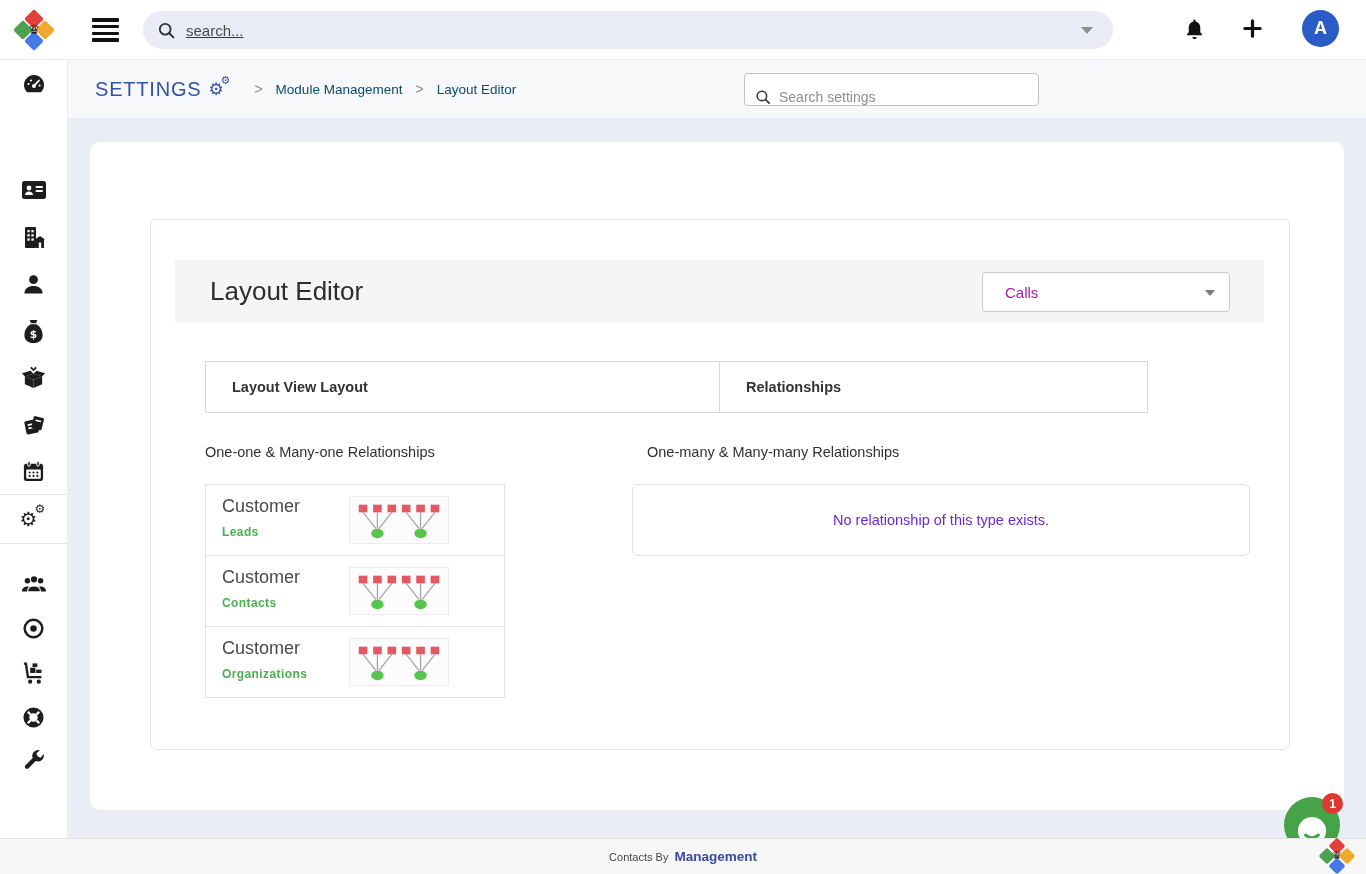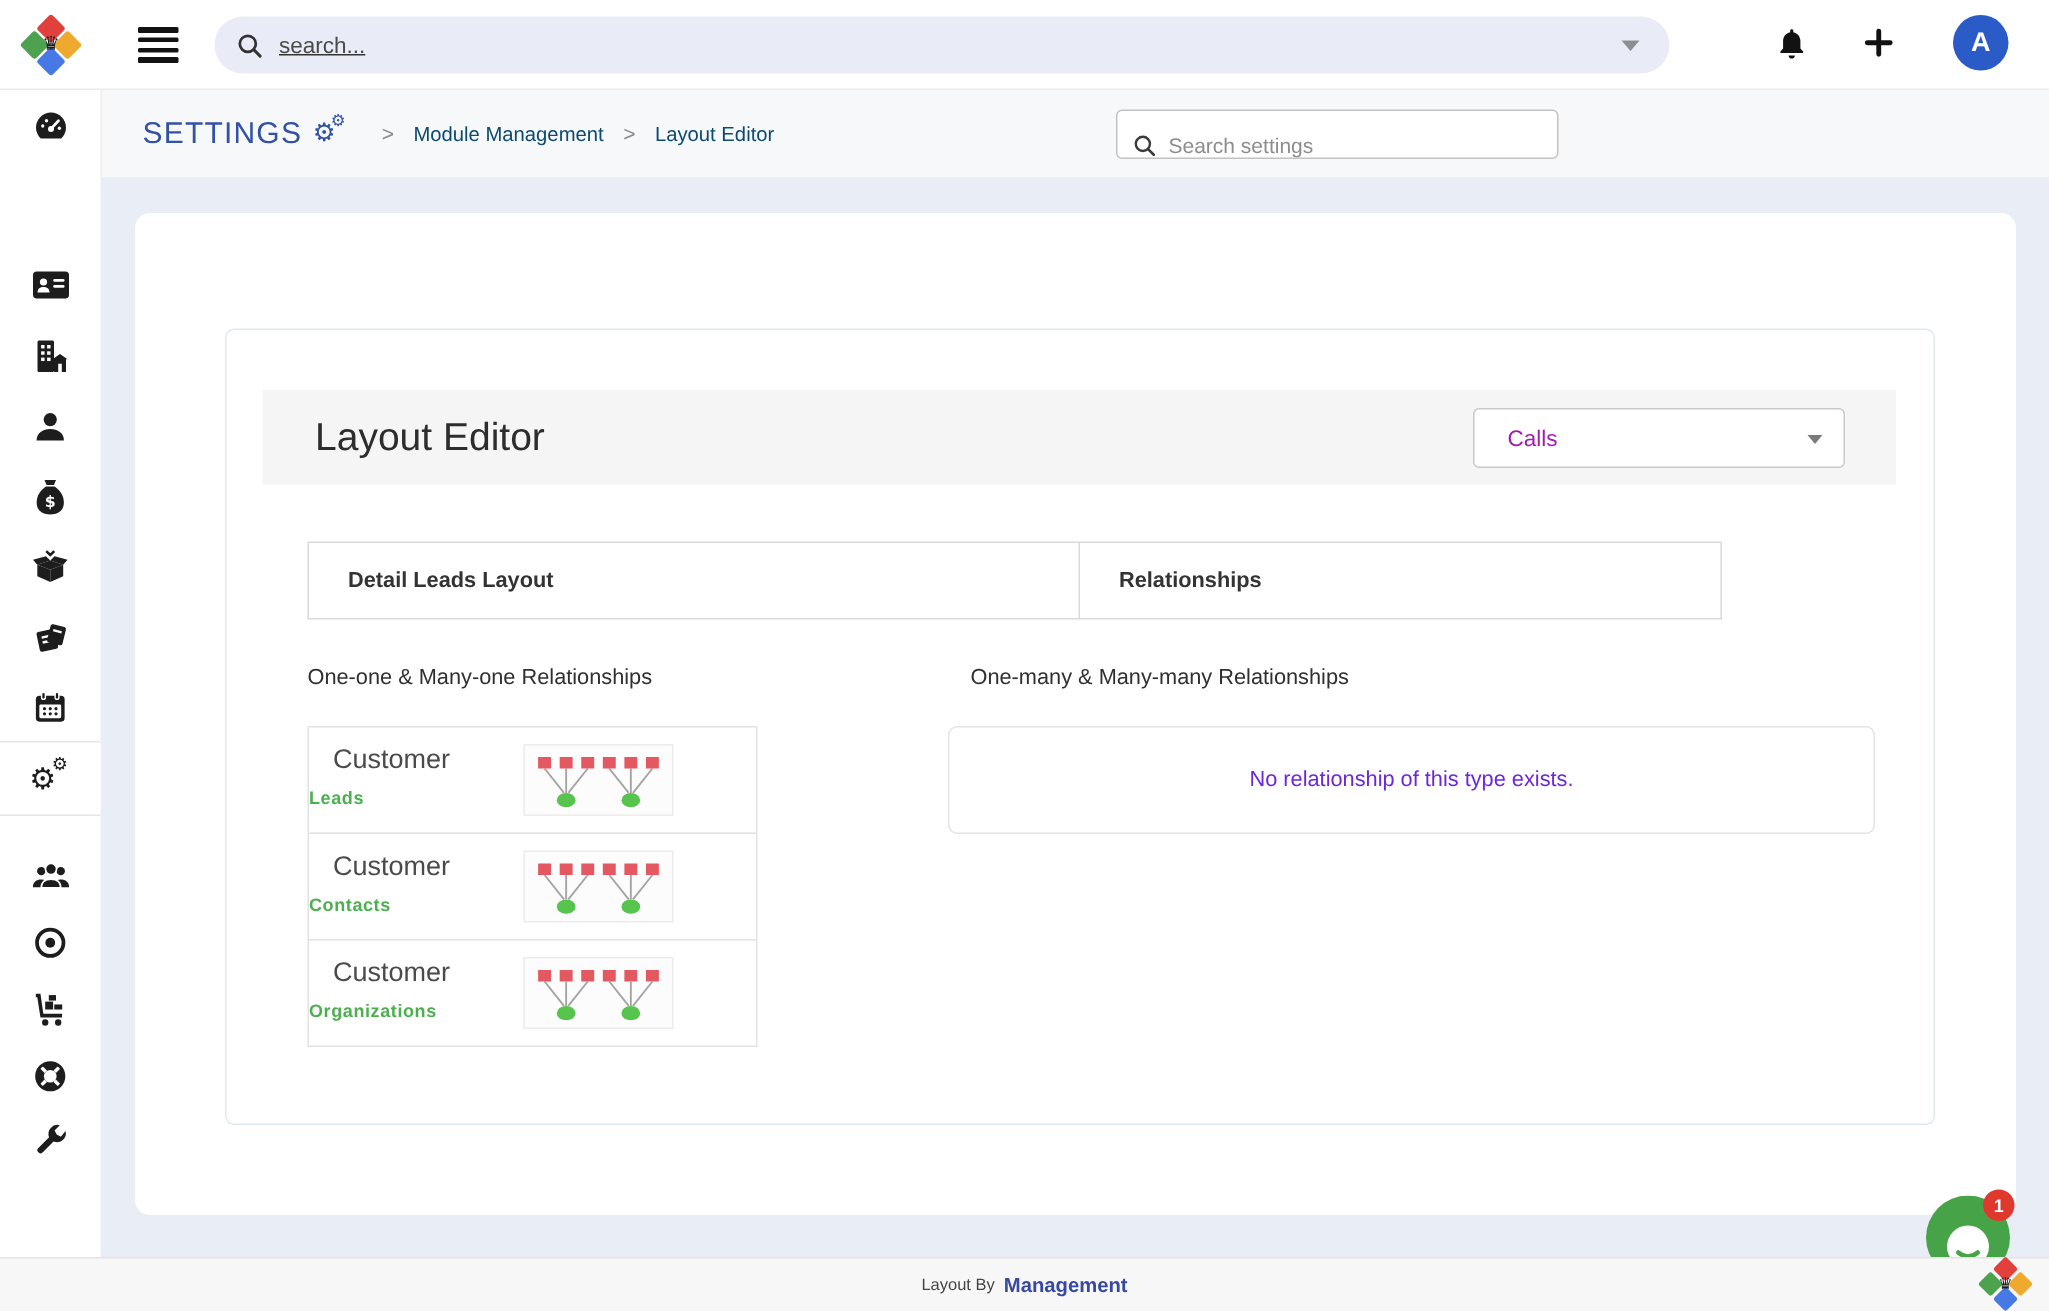--- a/index.html
+++ b/index.html
@@ -71,21 +71,21 @@
   .tab.t2 { flex:1; }
 
   .section-title { position:absolute; top:444px; font-size:14.5px; color:#303030; z-index:3; }
   .st-left { left:205px; }
   .st-right { left:647px; }
 
   .rel-cards { position:absolute; left:205px; top:484px; width:300px; z-index:3; }
   .rel-card { position:relative; height:72px; background:#fff; border:1px solid #e2e2e2; margin-top:-1px; cursor:pointer; }
   .rel-card:first-child { margin-top:0; }
   .rel-module { position:absolute; left:16px; top:11px; font-size:18px; color:#4a4a4a; }
-  .rel-related { position:absolute; left:0; top:40px; font-size:12px; font-weight:bold; color:#4caf50; letter-spacing:0.4px; }
+  .rel-related { position:absolute; left:16px; top:40px; font-size:12px; font-weight:bold; color:#4caf50; letter-spacing:0.4px; }
   .rel-diagram { position:absolute; left:143px; top:11px; width:100px; height:48px; background:#fcfcfc; border:1px solid #ececec; }
 
   .empty-box { position:absolute; left:632px; top:484px; width:618px; height:72px; background:#fff; border:1px solid #e3e3e3; border-radius:6px; display:flex; align-items:center; justify-content:center; z-index:3; }
   .empty-box span { font-size:14.5px; color:#6d28d9; }
 
   
   .footer { position:absolute; left:0; bottom:0; width:1366px; height:36px; background:#f7f7f7; border-top:1px solid #e3e3e3; display:flex; align-items:center; justify-content:center; z-index:4; }
   .powered { font-size:11px; color:#454545; }
   .brand { font-size:13.5px; font-weight:bold; color:#3849a2; margin-left:6px; cursor:pointer; }
   .footer-logo { position:absolute; right:12px; bottom:1px; width:34px; height:34px; z-index:5; }
@@ -322,21 +322,21 @@
 
   <div class="card-head">
     <div class="page-title">Layout Editor</div>
     <div class="module-select">
       <span class="val">Calls</span>
       <span class="select-caret"></span>
     </div>
   </div>
 
   <div class="tabs">
-    <div class="tab t1">Detail Leads Layout</div>
+    <div class="tab t1">Layout View Layout</div>
     <div class="tab t2">Relationships</div>
   </div>
 
   <div class="section-title st-left">One-one &amp; Many-one Relationships</div>
   <div class="section-title st-right">One-many &amp; Many-many Relationships</div>
 
   <div class="rel-cards">
 
     <div class="rel-card">
       <div class="rel-module">Customer</div>
@@ -421,21 +421,21 @@
   <div class="chat-bubble">
     <svg width="56" height="56" viewBox="0 0 56 56">
       <circle cx="28" cy="28" r="28" fill="#47a347"></circle>
       <ellipse cx="28" cy="34" rx="14" ry="14" fill="#fff"></ellipse>
       <path d="M21.5 38q6.5 5.5 13 0" fill="none" stroke="#47a347" stroke-width="3" stroke-linecap="round"></path>
     </svg>
   </div>
   <div class="chat-badge">1</div>
 
   <div class="footer">
-    <span class="powered">Layout By</span>
+    <span class="powered">Contacts By</span>
     <span class="brand">Management</span>
   </div>
   <div class="footer-logo">
     <div class="jlogo">
       <span class="dia d-top"></span>
       <span class="dia d-left"></span>
       <span class="dia d-right"></span>
       <span class="dia d-bottom"></span>
       <span class="d-center">♛</span>
     </div>

